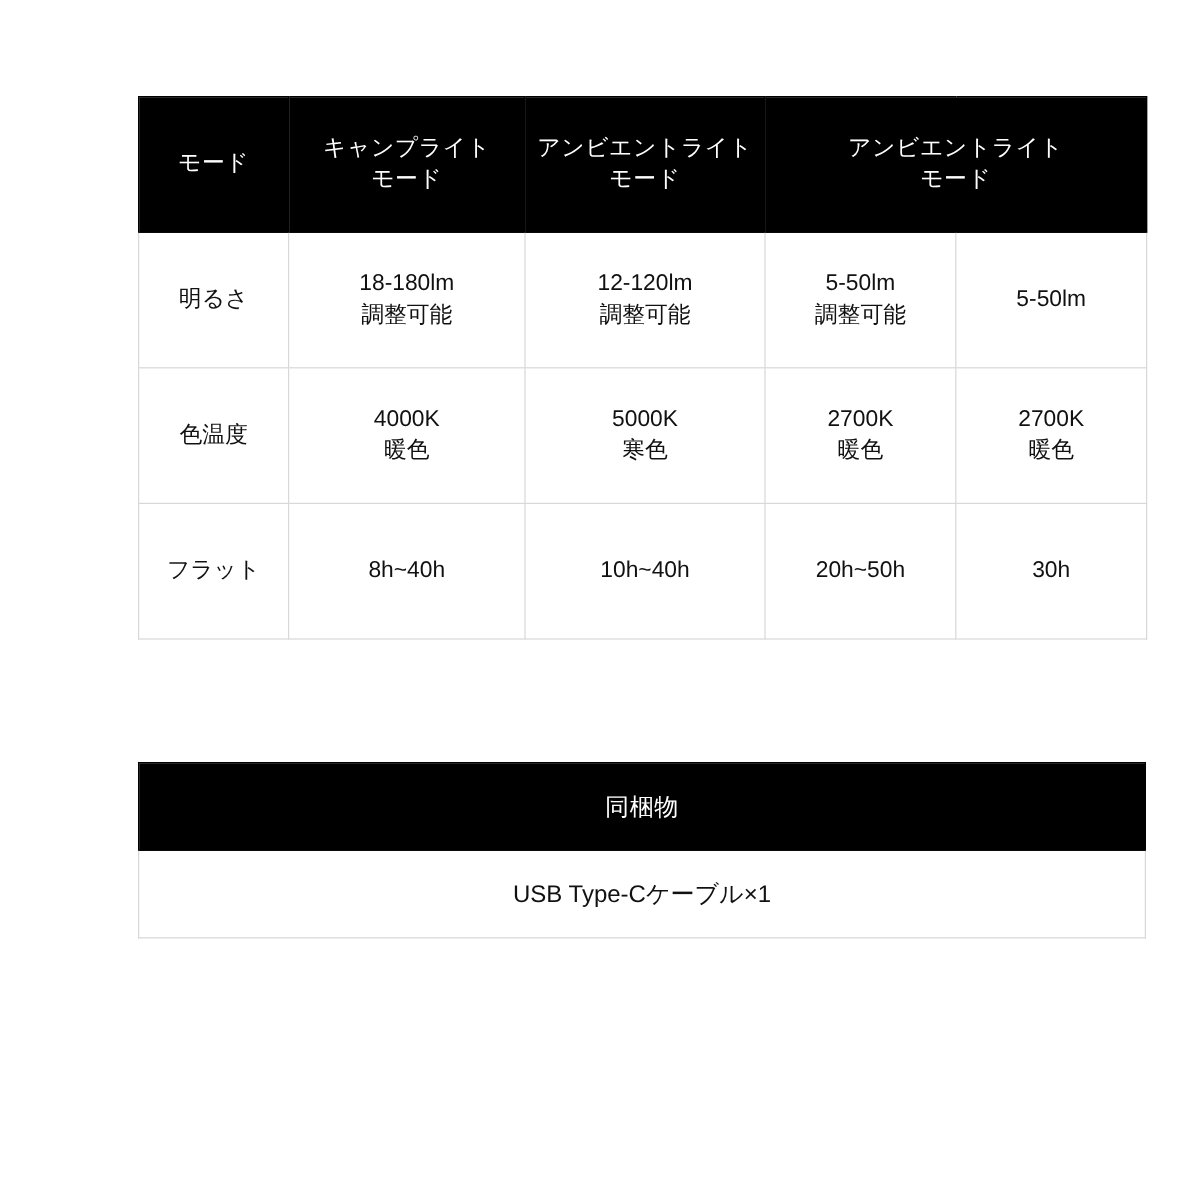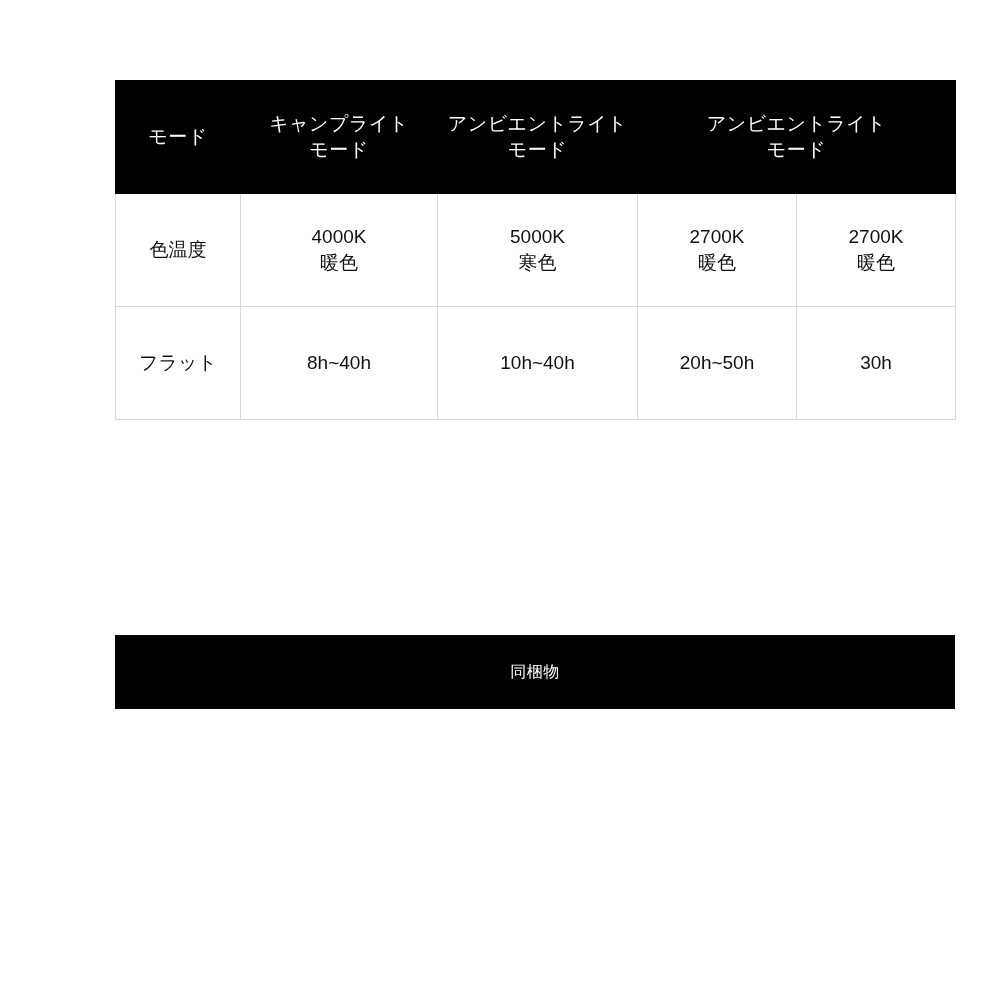--- a/index.html
+++ b/index.html
@@ -68,21 +68,21 @@
     top: 635px;
     width: 840px;
     border-collapse: collapse;
     table-layout: fixed;
   }
   .pkg-table thead th {
     background: #000000;
     color: #ffffff;
     border: 1px solid #000000;
     height: 70px;
-    font-size: 16px;
+    font-size: 20px;
     font-weight: normal;
     text-align: center;
     vertical-align: middle;
     letter-spacing: 0.5px;
   }
   .pkg-table tbody td {
     border: 1px solid #d8d8d8;
     height: 70px;
     font-size: 20px;
     text-align: center;
@@ -116,20 +116,38 @@
         </th>
         <th colspan="2">
           <span class="cell-line">アンビエントライト</span>
           <span class="cell-line">モード</span>
         </th>
       </tr>
     </thead>
     <tbody>
 
 
+      <tr>
+        <td class="rowhead">明るさ</td>
+        <td>
+          <span class="cell-line">18-180lm</span>
+          <span class="cell-line">調整可能</span>
+        </td>
+        <td>
+          <span class="cell-line">12-120lm</span>
+          <span class="cell-line">調整可能</span>
+        </td>
+        <td>
+          <span class="cell-line">5-50lm</span>
+          <span class="cell-line">調整可能</span>
+        </td>
+        <td>
+          <span class="cell-line">5-50lm</span>
+        </td>
+      </tr>
 
       <tr>
         <td class="rowhead">色温度</td>
         <td>
           <span class="cell-line">4000K</span>
           <span class="cell-line">暖色</span>
         </td>
         <td>
           <span class="cell-line">5000K</span>
           <span class="cell-line">寒色</span>
@@ -163,16 +181,19 @@
     </tbody>
   </table>
 
   <table class="pkg-table">
     <thead>
       <tr>
         <th>同梱物</th>
       </tr>
     </thead>
     <tbody>
+      <tr>
+        <td>USB Type-Cケーブル×1</td>
+      </tr>
     </tbody>
   </table>
 
 </div>
 
 </body></html>

